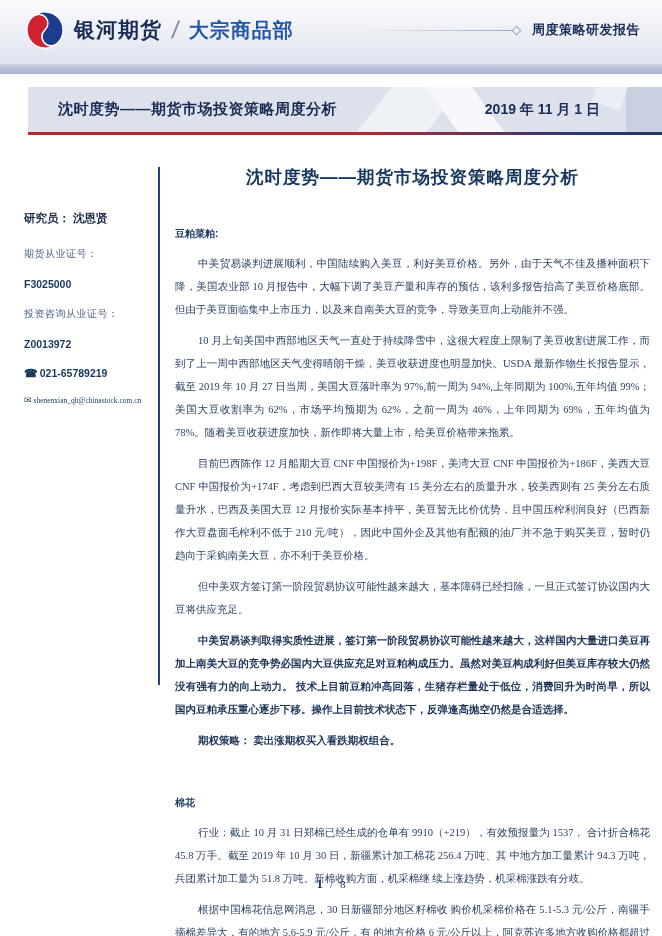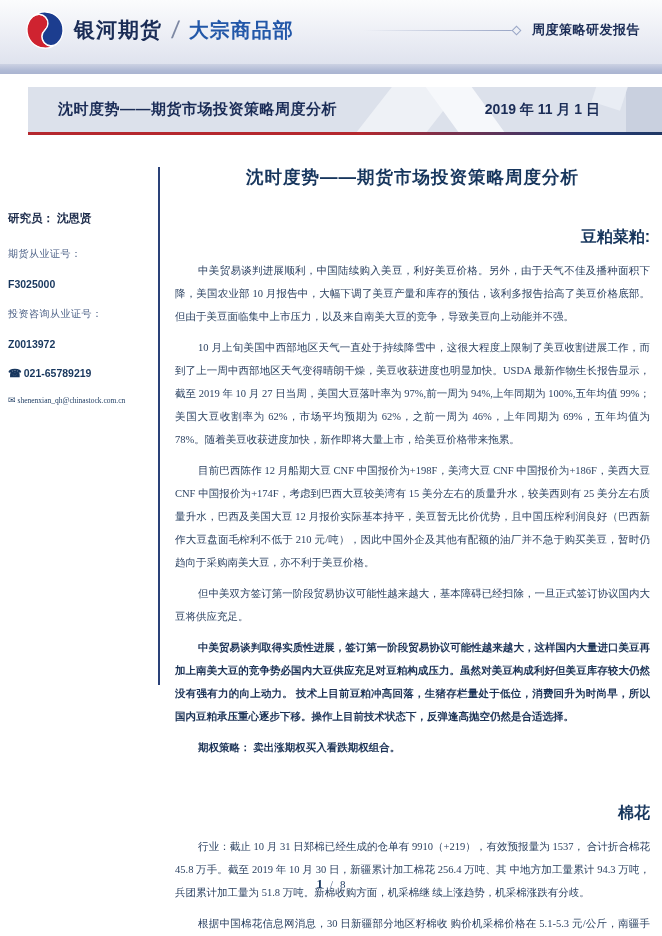--- a/index.html
+++ b/index.html
@@ -63,41 +63,41 @@
     font-weight: bold; font-size: 14px; color: #1a2c56;
   }
   .banner-underline {
     margin-left: 28px; height: 3px;
     background: linear-gradient(90deg, #b5282e 0%, #b5282e 52%, #6c3252 70%, #273a74 88%, #1f3864 100%);
   }
   
   .content { display: flex; align-items: flex-start; }
   .sidebar {
     width: 160px; flex: 0 0 auto; margin-top: 32px; min-height: 518px;
-    border-right: 2px solid #2a4178; padding: 44px 8px 0 8px;
+    border-right: 2px solid #2a4178; padding: 44px 8px 0 24px;
     font-family: "Liberation Serif", "DejaVu Serif", serif;
   }
   .sb-researcher { font-size: 11.5px; font-weight: bold; color: #1c2b4a; margin-bottom: 21px; }
   .sb-label { font-size: 10px; color: #4a5f85; margin-bottom: 17px; letter-spacing: .5px; }
   .sb-value { font-size: 10.5px; font-weight: bold; color: #17365d; margin-bottom: 17px;
     font-family: "Liberation Sans", sans-serif; }
   .sb-phone { font-size: 10.5px; font-weight: bold; color: #17365d; margin-bottom: 15px;
     font-family: "Liberation Sans", sans-serif; }
   .sb-phone .ico { font-size: 11px; margin-right: 2px; }
   .sb-email { font-size: 7.5px; color: #17365d; white-space: nowrap; cursor: pointer; }
   .sb-email .ico { font-size: 9px; margin-right: 2px; }
   .main { flex: 1 1 auto; padding: 30px 12px 0 15px; }
   .doc-title {
     text-align: center; font-family: "Liberation Sans", "DejaVu Sans", sans-serif;
     font-weight: bold; font-size: 17.5px; color: #17365d; letter-spacing: 1px;
     margin-bottom: 38px;
   }
   .sec-heading {
     font-family: "Liberation Sans", "DejaVu Sans", sans-serif;
-    font-weight: bold; font-size: 16px; color: #17365d; margin-bottom: 11px; text-align: right;
+    font-weight: bold; font-size: 10px; color: #17365d; margin-bottom: 11px;
   }
   .para {
     font-size: 10.5px; line-height: 23px; text-align: justify; text-indent: 2.2em;
     color: #2c4262; margin-bottom: 8px;
   }
   .para.bold { font-weight: bold; color: #1c3357; }
   .para.strategy { margin-top: 4px; }
   .section-cotton { margin-top: 44px; }
   
   .footer {

